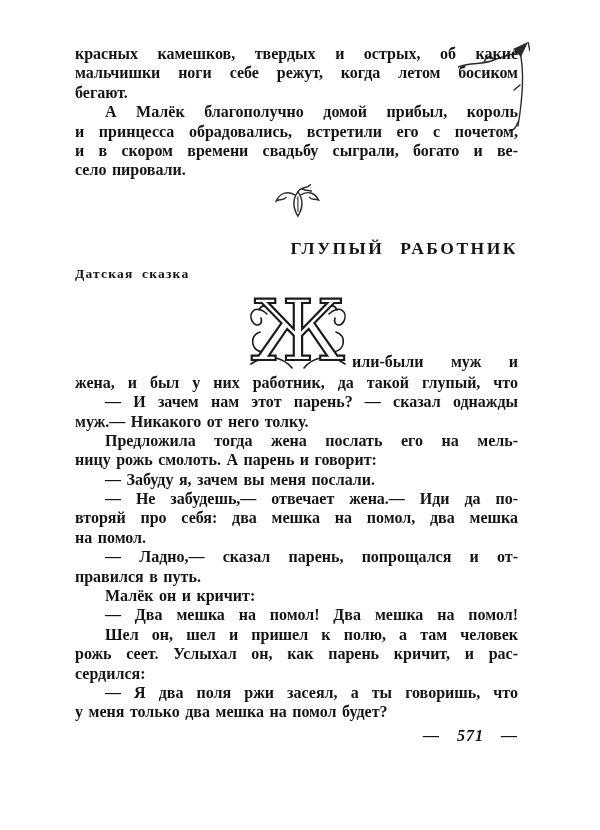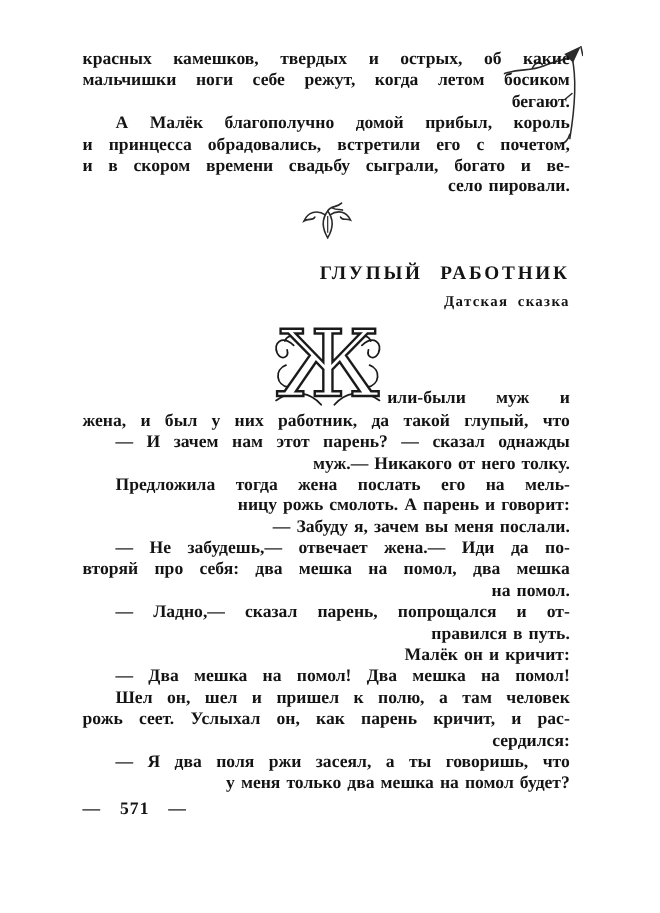--- a/index.html
+++ b/index.html
@@ -18,41 +18,41 @@
   }
   .line{
     font-size:16px;
     font-weight:bold;
     line-height:19.4px;
     height:19.4px;
     word-spacing:1.5px;
     white-space:normal;
   }
   .j{ text-align:justify; text-align-last:justify; }
-  .l{ text-align:right; }
+  .l{ text-align:left; }
   .ind{ padding-left:30px; }
 
   .divider{
     margin:2px auto 0;
     width:52px;height:36px;
     display:flex;align-items:center;justify-content:center;
   }
   .story-title{
     margin-top:20px;
     height:21px;
     text-align:right;
     font-size:17.5px;
     font-weight:bold;
     letter-spacing:2.5px;
     word-spacing:9px;
   }
   .story-subtitle{
     margin-top:7px;
     height:17px;
-    text-align:right;
+    text-align:left;
     font-size:13.5px;
     font-weight:bold;
     letter-spacing:1.2px;
     word-spacing:4px;
   }
   .opening-line{
     margin-top:11px;
     height:79px;
     display:flex;
     align-items:flex-end;
@@ -69,22 +69,23 @@
     line-height:19.4px;
     text-align:justify;
     text-align-last:justify;
     padding-bottom:1px;
     padding-left:3px;
     word-spacing:1.5px;
   }
   .page-number{
     margin-top:5px;
     height:19px;
-    text-align:left;
+    text-align:right;
     font-size:16px;
+    font-style:italic;
     font-weight:bold;
     word-spacing:12px;
     letter-spacing:1px;
   }
   .corner-ornament{
     position:absolute;
     left:458px; top:40px;
     width:72px; height:95px;
   }
   svg{ display:block; }

